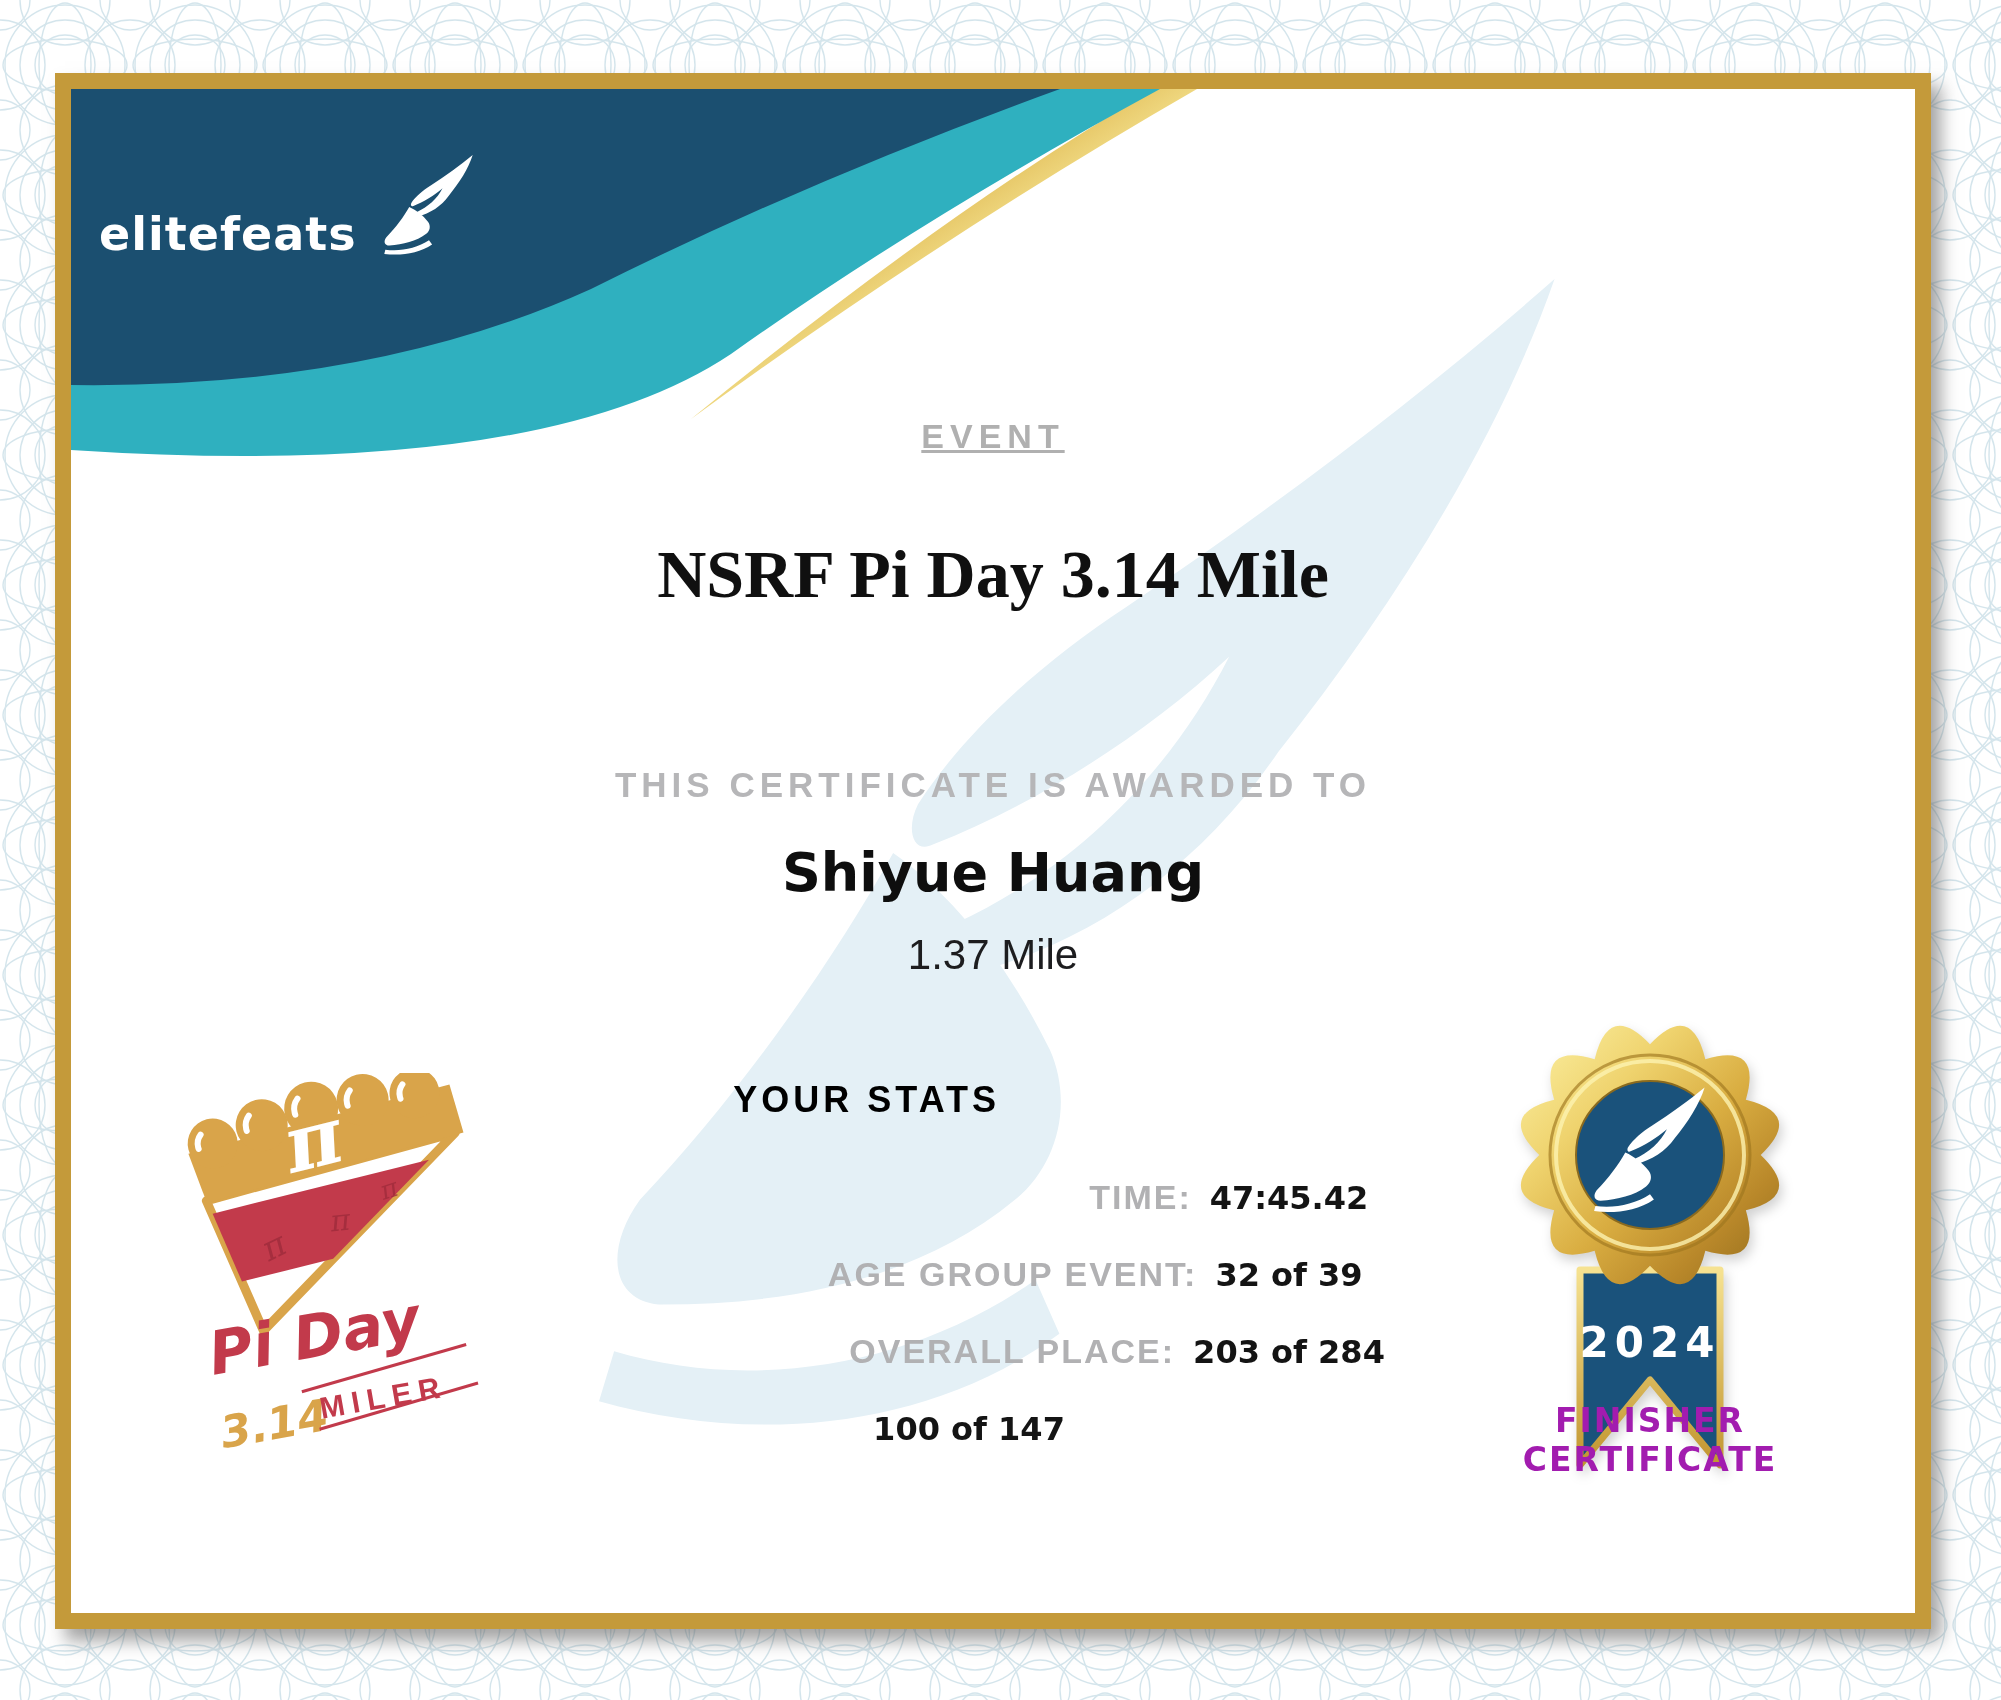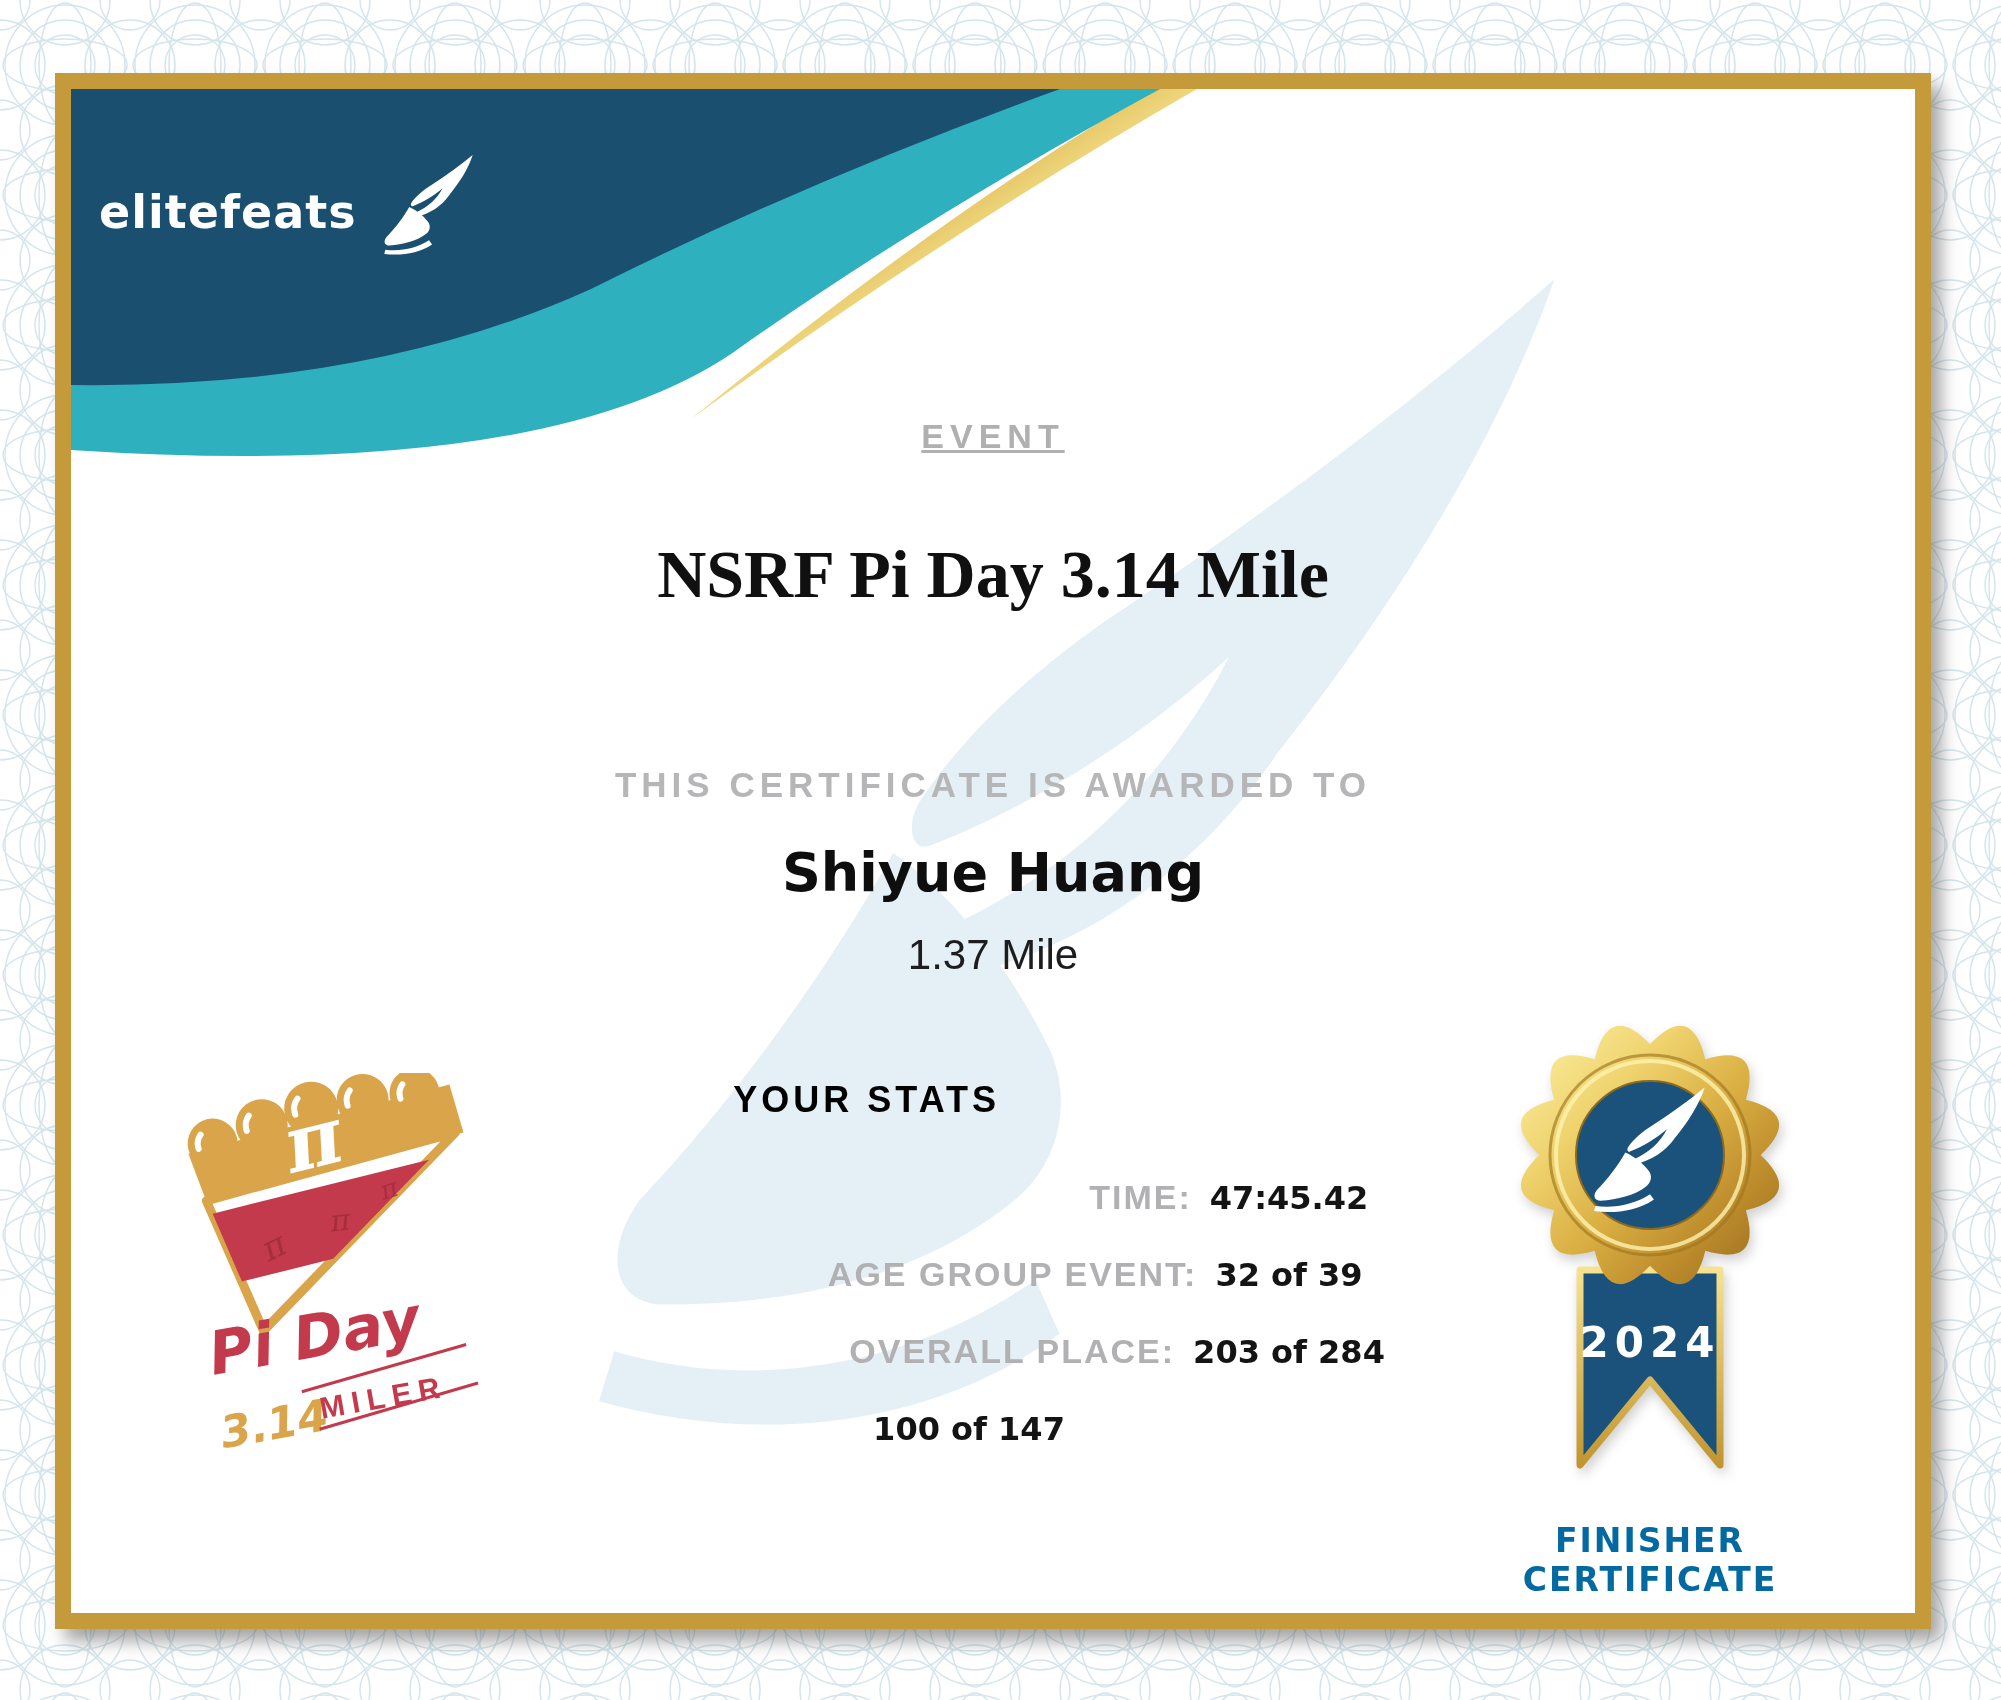--- a/index.html
+++ b/index.html
@@ -5,21 +5,21 @@
   html,body{margin:0;padding:0;background:#ffffff;}
   .page{position:relative;width:2001px;height:1700px;overflow:hidden;background:#fff;
         font-family:"Liberation Sans",sans-serif;}
   .guilloche{position:absolute;inset:0;width:100%;height:100%;}
   .frame{position:absolute;left:55px;top:73px;width:1876px;height:1556px;box-sizing:border-box;
          border:16px solid #c49a3a;background:#ffffff;
          box-shadow:10px 12px 16px rgba(90,90,90,.55);}
   .swoosh{position:absolute;left:0;top:0;width:1300px;height:500px;}
   .watermark{position:absolute;left:520px;top:118px;width:980px;height:1280px;color:#e4f0f6;
              transform:rotate(6deg);}
-  .brand{position:absolute;left:28px;top:60px;display:flex;align-items:center;gap:20px;}
+  .brand{position:absolute;left:28px;top:60px;display:flex;align-items:flex-end;gap:20px;}
   .brand-text{font-family:"DejaVu Sans",sans-serif;font-weight:bold;font-size:46px;color:#ffffff;
               letter-spacing:1px;margin-top:14px;}
   .brand-foot{width:104px;height:112px;color:#ffffff;}
   .ctext{position:absolute;left:0;width:1844px;text-align:center;}
   .event-label{top:328px;font-size:34px;font-weight:bold;letter-spacing:6px;color:#b0b0b0;text-decoration:underline;}
   .event-name{top:446px;font-family:Liberation Serif, serif;font-weight:bold;font-size:68px;
               color:#101010;}
   .awarded{top:676px;font-size:35px;font-weight:bold;letter-spacing:5px;color:#b6b6b8;}
   .recipient{top:752px;font-family:"DejaVu Sans",sans-serif;font-weight:bold;font-size:54px;
              color:#0e0e0e;}
@@ -28,23 +28,23 @@
                font-size:36px;font-weight:bold;letter-spacing:4px;color:#000000;}
   .stats{position:absolute;left:289px;top:1070px;width:1200px;}
   .stat-row{display:flex;align-items:center;height:77px;justify-content:center;}
   .stat-label{width:640px;text-align:right;font-size:34px;font-weight:bold;letter-spacing:2px;
               color:#b1b1b3;}
   .stat-value{padding-left:18px;font-family:"DejaVu Sans",sans-serif;font-weight:bold;
               font-size:32px;color:#141414;}
   .pilogo{position:absolute;left:110px;top:984px;width:330px;height:390px;}
   .medal-svg{position:absolute;left:1429px;top:886px;width:300px;height:510px;
              filter:drop-shadow(3px 6px 6px rgba(0,0,0,.18));}
-  .finisher{position:absolute;left:1409px;top:1432px;width:340px;text-align:center;
+  .finisher{position:absolute;left:1409px;top:1312px;width:340px;text-align:center;
             font-family:"DejaVu Sans",sans-serif;font-weight:bold;font-size:33px;line-height:39px;
-            letter-spacing:2px;color:#0369a1;}
+            letter-spacing:2px;color:#a21caf;}
   .hidden-defs{position:absolute;width:0;height:0;overflow:hidden;}
 </style>
 </head>
 <body>
 
 <svg class="hidden-defs" aria-hidden="true">
   <defs>
     <path id="wfoot" fill="currentColor" d="
       M92,2 C80,12 66,22 52,31 C44,36 37,42 33,48 C32,50 33,52 35,51
       C45,47 55,41 63,34 C58,44 49,52 38,57 C36,58 36,61 39,61

